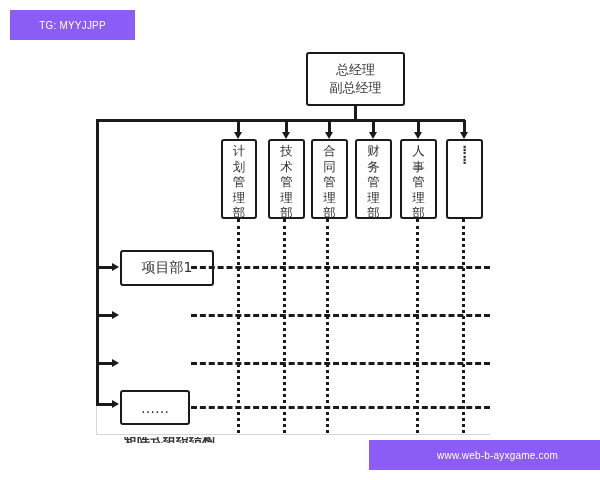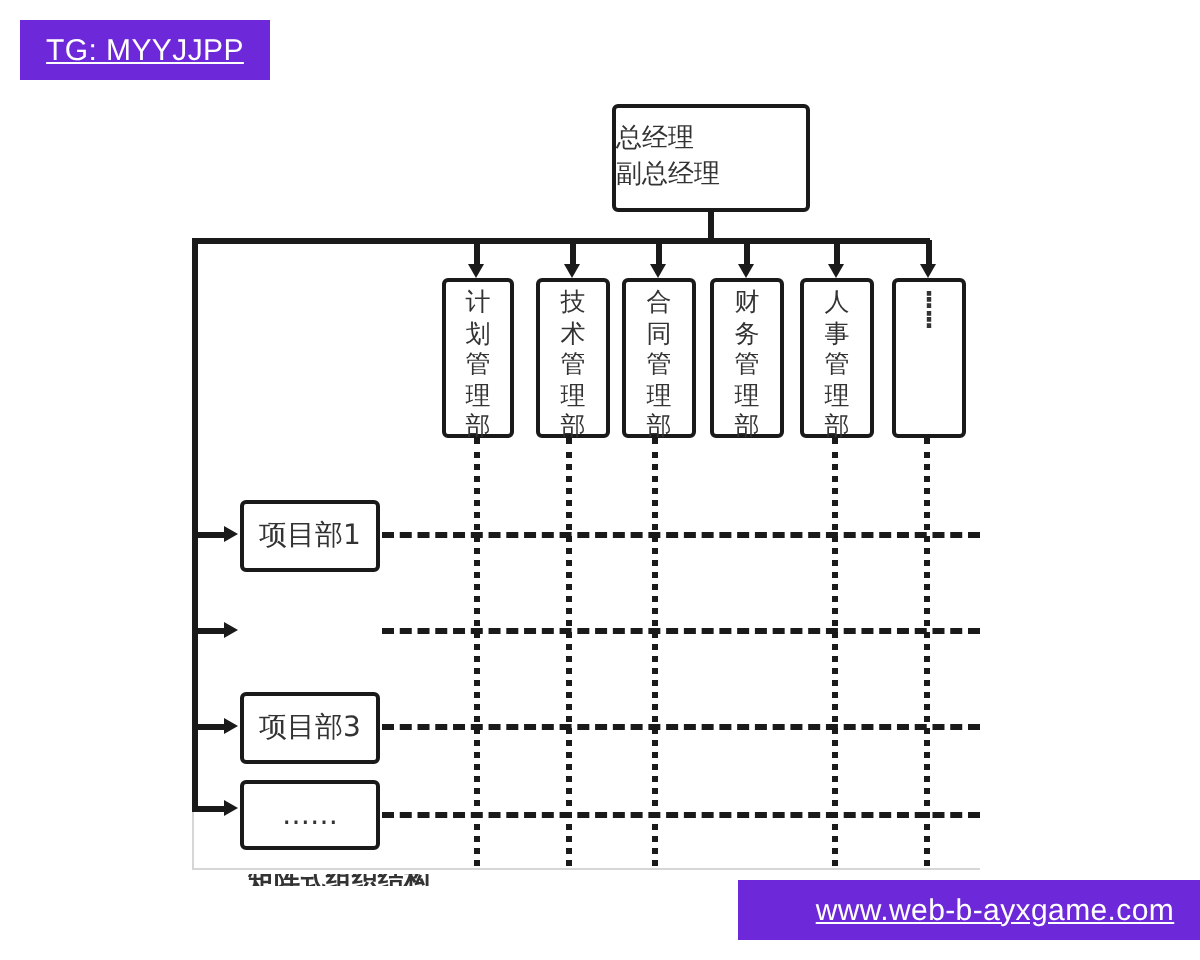--- a/index.html
+++ b/index.html
@@ -1,24 +1,24 @@
 <!DOCTYPE html>
 <html><head>
 <meta charset="utf-8">
 <style>
   html, body { margin:0; padding:0; background:#ffffff; }
   body { width:600px; height:480px; position:relative; overflow:hidden;
          font-family:"DejaVu Sans", sans-serif; color:#222; }
   .abs { position:absolute; }
-  .wm { position:absolute; background:#6d28d9; color:#ffffff;
-        font-family:"Liberation Sans", sans-serif; font-size:15px;
-        display:flex; align-items:center; justify-content:center; letter-spacing:0.2px;text-decoration:underline; }
+  .wm { position:absolute; background:#8b5cf6; color:#ffffff;
+        font-family:"Liberation Sans", sans-serif; font-size:10px;
+        display:flex; align-items:center; justify-content:center; letter-spacing:0.2px; }
   .box { position:absolute; border:2.5px solid #1a1a1a; border-radius:3px; background:#fff;
          box-sizing:border-box; color:#333; }
-  .gm { display:flex; flex-direction:column; justify-content:center;
+  .gm { display:flex; flex-direction:column; align-items:center; justify-content:center;
         font-size:13px; line-height:18px; }
   .dept { display:flex; flex-direction:column; align-items:center; justify-content:flex-start;
           padding-top:2px; font-size:12.5px; line-height:15.5px; }
   .proj { display:flex; align-items:center; justify-content:center; font-size:14px; }
   .line-h { position:absolute; height:2.5px; background:#1a1a1a; }
   .line-v { position:absolute; width:2.5px; background:#1a1a1a; }
   .arrow-down { position:absolute; width:0; height:0;
         border-left:4px solid transparent; border-right:4px solid transparent;
         border-top:7px solid #1a1a1a; }
   .arrow-right { position:absolute; width:0; height:0;
@@ -111,25 +111,22 @@
 
   <div class="line-h" style="left:96px; top:266px; width:17px;"></div>
   <div class="arrow-right" style="left:112px; top:263px;"></div>
   <div class="line-h" style="left:96px; top:314px; width:17px;"></div>
   <div class="arrow-right" style="left:112px; top:311px;"></div>
   <div class="line-h" style="left:96px; top:362px; width:17px;"></div>
   <div class="arrow-right" style="left:112px; top:359px;"></div>
   <div class="line-h" style="left:96px; top:403px; width:17px;"></div>
   <div class="arrow-right" style="left:112px; top:400px;"></div>
 
-  <div class="box proj" style="left:120px; top:250px; width:70px; height:36px;">
+  <div class="box proj" style="left:120px; top:250px; width:94px; height:36px;">
     <span>项目部1</span>
-  </div>
-  <div class="box proj" style="left:120px; top:346px; width:70px; height:36px;">
-    <span>项目部3</span>
   </div>
   <div class="box proj" style="left:120px; top:390px; width:70px; height:35px;">
     <span>……</span>
   </div>
 
   <div class="dash-h" style="left:191px; top:266px; width:299px;"></div>
   <div class="dash-h" style="left:191px; top:314px; width:299px;"></div>
   <div class="dash-h" style="left:191px; top:362px; width:299px;"></div>
   <div class="dash-h" style="left:191px; top:406px; width:299px;"></div>
 

